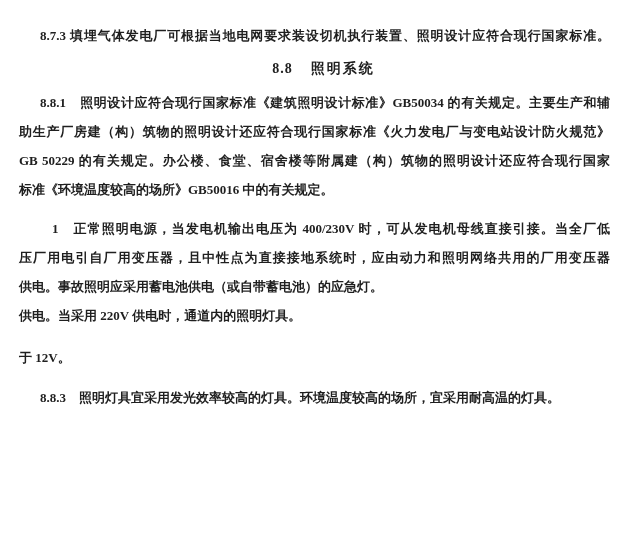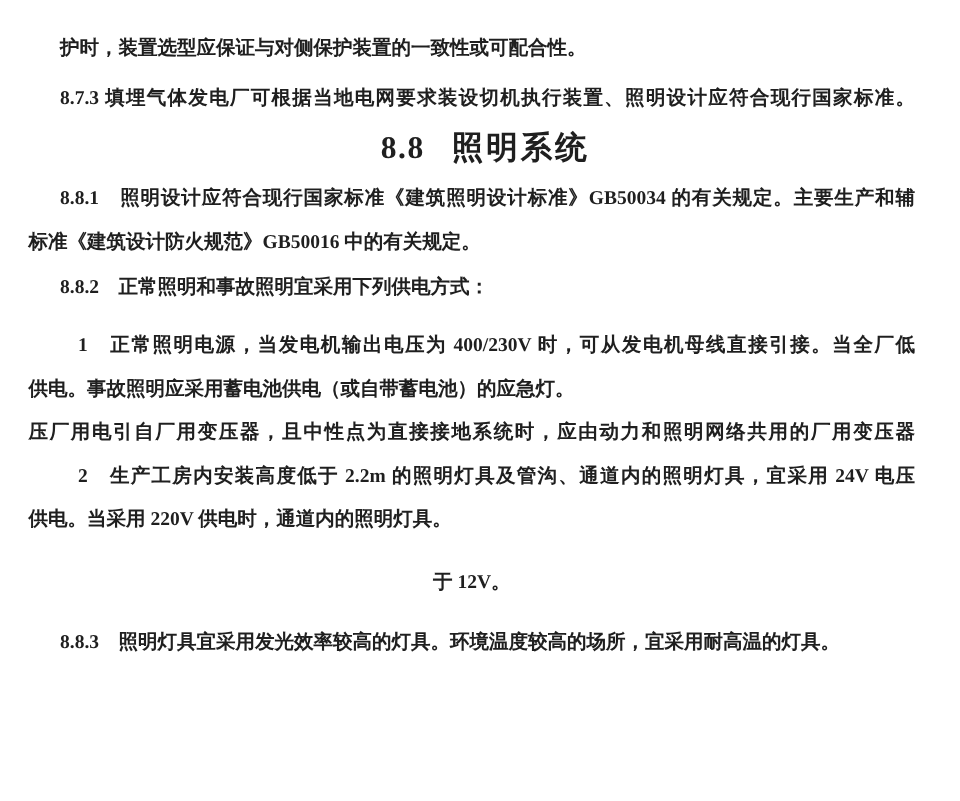--- a/index.html
+++ b/index.html
@@ -46,60 +46,59 @@
   .ind2 { padding-left: 33px; }
   
   .ind3 { padding-left: 21px; }
 
   .mt1  { margin-top: 1px; }
   .mt2  { margin-top: 10px; font-family: Liberation Serif, serif; }
   .mt4  { margin-top: 4px; }
   .mt7  { margin-top: 7px; }
   .mt11 { margin-top: 11px; }
   .mt12 { margin-top: 4px; }
-  .mt13 { margin-top: 13px; text-align: center; }
+  .mt13 { margin-top: 13px; }
 
   .heading {
     margin-top: 4px;
-    font-size: 21px;
+    font-size: 14px;
     line-height: 30px;
     font-weight: bold;
     text-align: center;
     padding-left: 18px; 
     letter-spacing: 1px;
   }
   .heading-title {
     margin-left: 18px;
     letter-spacing: 2px;
   }
 </style>
 </head>
 <body>
 
 <div class="page">
   <div class="doc">
 
-    <div class="line ind1">护时，装置选型应保证与对侧保护装置的一致性或可配合性。</div>
 
     <div class="line ind1 j mt4">8.7.3 填埋气体发电厂可根据当地电网要求装设切机执行装置、照明设计应符合现行国家标准。</div>
 
     <div class="heading">
       <span>8.8</span><span class="heading-title">照明系统</span>
     </div>
 
     <div class="line ind1 j mt12">8.8.1　照明设计应符合现行国家标准《建筑照明设计标准》GB50034 的有关规定。主要生产和辅</div>
-    <div class="line">标准《建筑设计防火规范》GB50016 中的有关规定。</div>
+    <div class="line j">助生产厂房建（构）筑物的照明设计还应符合现行国家标准《火力发电厂与变电站设计防火规范》</div>
+    <div class="line j">GB 50229 的有关规定。办公楼、食堂、宿舍楼等附属建（构）筑物的照明设计还应符合现行国家</div>
+    <div class="line">标准《环境温度较高的场所》GB50016 中的有关规定。</div>
 
-    <div class="line ind1 mt1">8.8.2　正常照明和事故照明宜采用下列供电方式：</div>
 
     <div class="line ind2 j mt2">1　正常照明电源，当发电机输出电压为 400/230V 时，可从发电机母线直接引接。当全厂低</div>
+    <div class="line j">压厂用电引自厂用变压器，且中性点为直接接地系统时，应由动力和照明网络共用的厂用变压器</div>
     <div class="line">供电。事故照明应采用蓄电池供电（或自带蓄电池）的应急灯。</div>
-    <div class="line j">压厂用电引自厂用变压器，且中性点为直接接地系统时，应由动力和照明网络共用的厂用变压器</div>
 
-    <div class="line ind2 j">2　生产工房内安装高度低于 2.2m 的照明灯具及管沟、通道内的照明灯具，宜采用 24V 电压</div>
     <div class="line">供电。当采用 220V 供电时，通道内的照明灯具。</div>
 
     <div class="line mt13">于 12V。</div>
 
     <div class="line ind1 mt11">8.8.3　照明灯具宜采用发光效率较高的灯具。环境温度较高的场所，宜采用耐高温的灯具。</div>
 
   </div>
 </div>
 
 </body></html>

